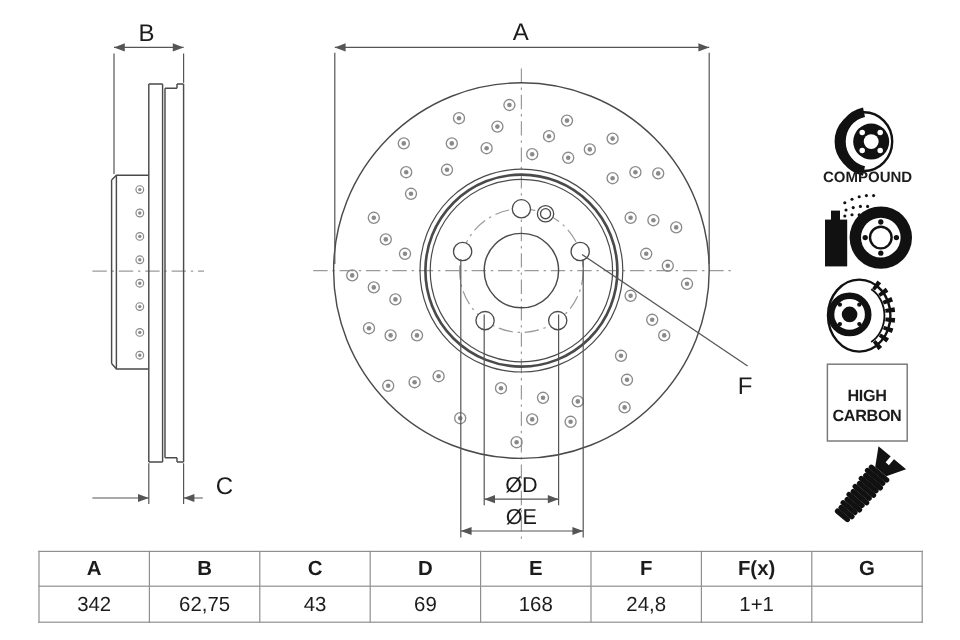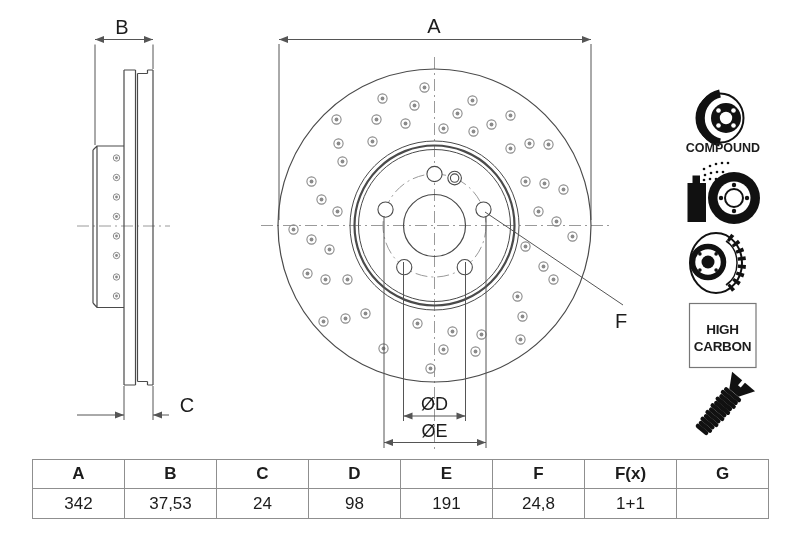--- a/index.html
+++ b/index.html
@@ -300,24 +300,24 @@
     <th>B</th>
     <th>C</th>
     <th>D</th>
     <th>E</th>
     <th>F</th>
     <th>F(x)</th>
     <th>G</th>
   </tr>
   <tr>
     <td>342</td>
-    <td>37,53</td>
-    <td>24</td>
-    <td>98</td>
-    <td>191</td>
+    <td>62,75</td>
+    <td>43</td>
+    <td>69</td>
+    <td>168</td>
     <td>24,8</td>
     <td>1+1</td>
     <td></td>
   </tr>
 </tbody>
     </table>
 
 </div>
 
 </body></html>

